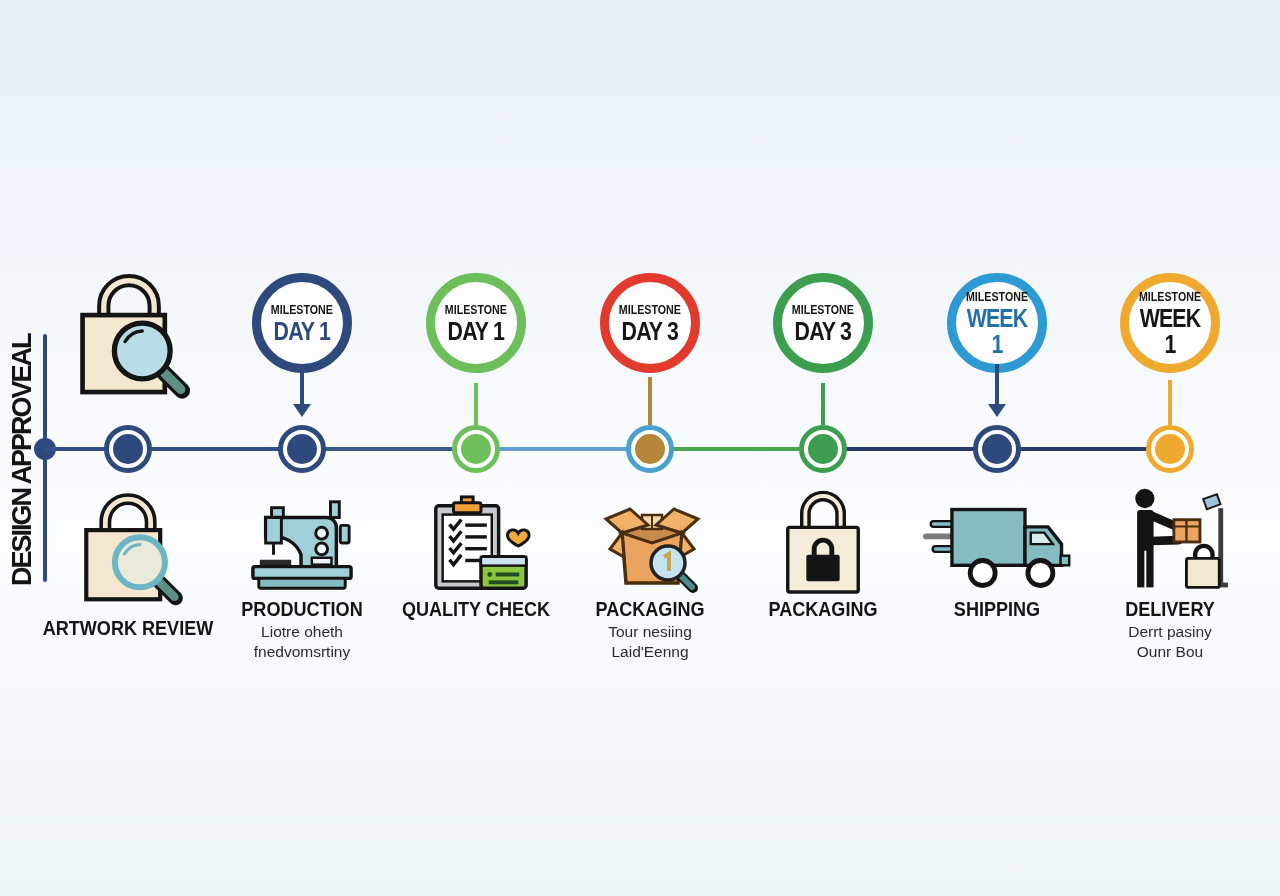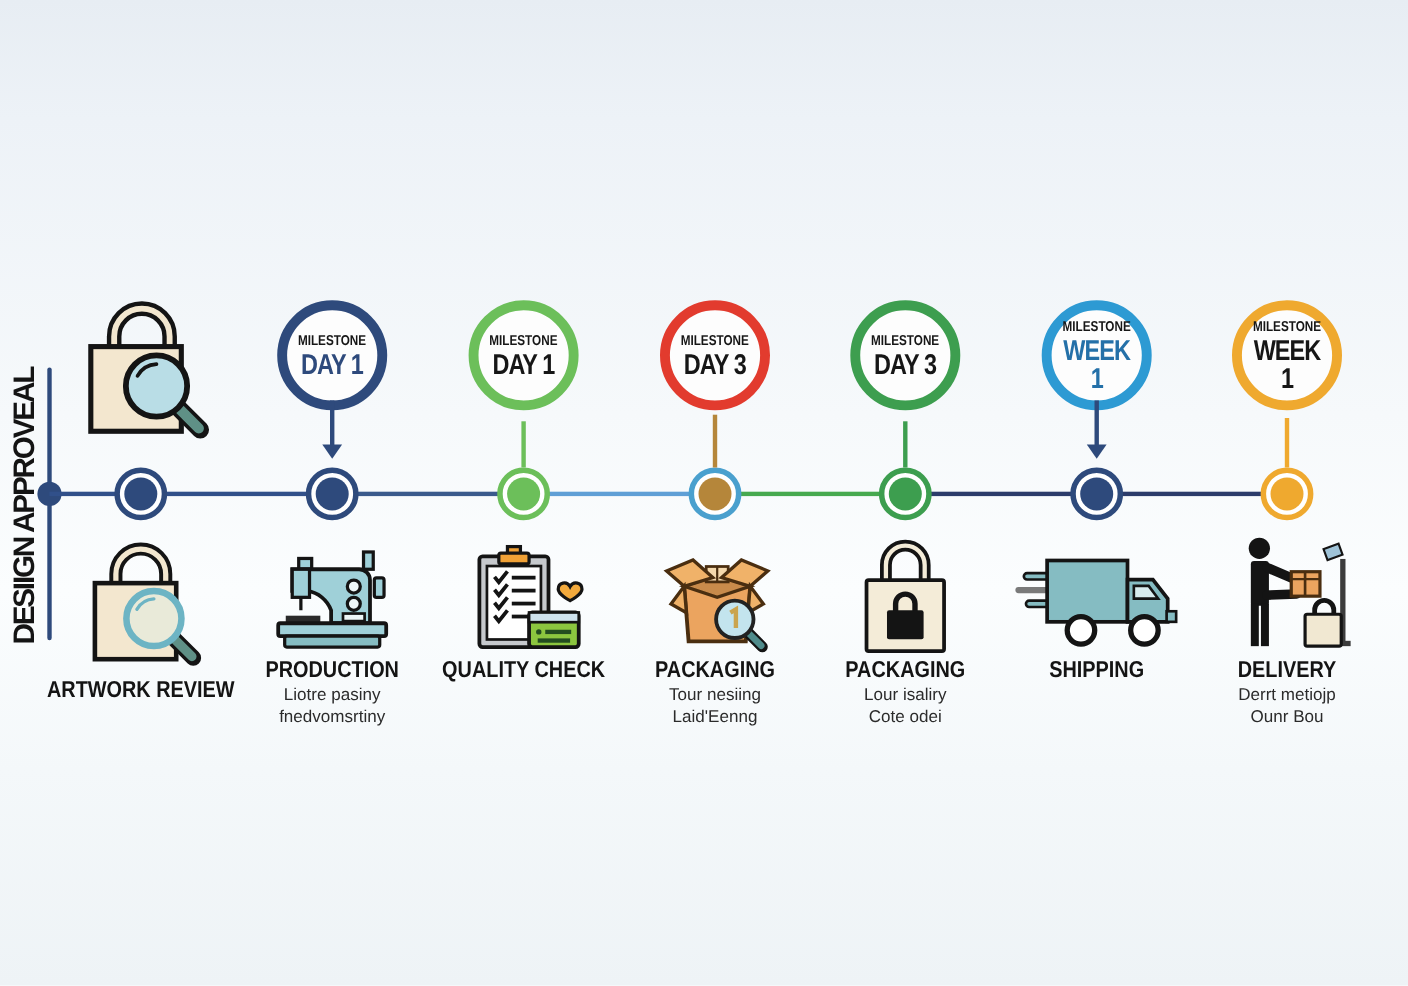--- a/index.html
+++ b/index.html
@@ -262,28 +262,27 @@
       <line x1="77" y1="34" x2="77" y2="57" stroke="#4a2e10" stroke-width="2.5"></line>
       <line x1="64" y1="41" x2="91" y2="41" stroke="#4a2e10" stroke-width="2"></line>
       <path d="M86,76 v-6 a9,9 0 0 1 18,0 v6" fill="none" stroke="#141414" stroke-width="4.5"></path>
       <rect x="77" y="74" width="34" height="30" rx="2" fill="#f1e8d2" stroke="#141414" stroke-width="3"></rect>
     </svg>
   </div>
 
   <div class="stage-title" style="left:28px;top:616px">ARTWORK REVIEW</div>
 
   <div class="stage-title" style="left:202px;top:597px">PRODUCTION</div>
-  <div class="stage-sub" style="left:202px;top:622px"><span>Liotre pasiny</span><br><span>fnedvomsrtiny</span></div>
+  <div class="stage-sub" style="left:202px;top:622px"><span>Liotre oheth</span><br><span>fnedvomsrtiny</span></div>
 
   <div class="stage-title" style="left:376px;top:597px">QUALITY CHECK</div>
 
   <div class="stage-title" style="left:550px;top:597px">PACKAGING</div>
   <div class="stage-sub" style="left:550px;top:622px"><span>Tour nesiing</span><br><span>Laid'Eenng</span></div>
 
   <div class="stage-title" style="left:723px;top:597px">PACKAGING</div>
-  <div class="stage-sub" style="left:723px;top:622px"><span>Lour isaliry</span><br><span>Cote odei</span></div>
 
   <div class="stage-title" style="left:897px;top:597px">SHIPPING</div>
 
   <div class="stage-title" style="left:1070px;top:597px">DELIVERY</div>
-  <div class="stage-sub" style="left:1070px;top:622px"><span>Derrt metiojp</span><br><span>Ounr Bou</span></div>
+  <div class="stage-sub" style="left:1070px;top:622px"><span>Derrt pasiny</span><br><span>Ounr Bou</span></div>
 
 </div>
 
 </body></html>

